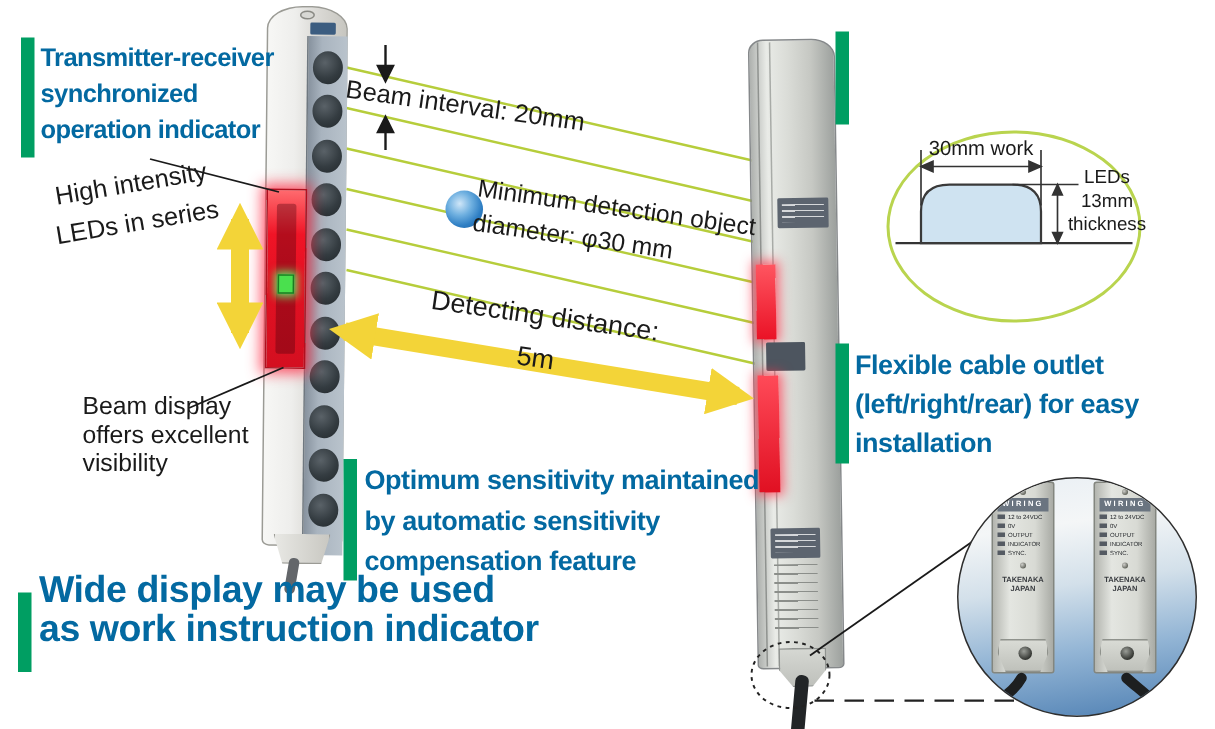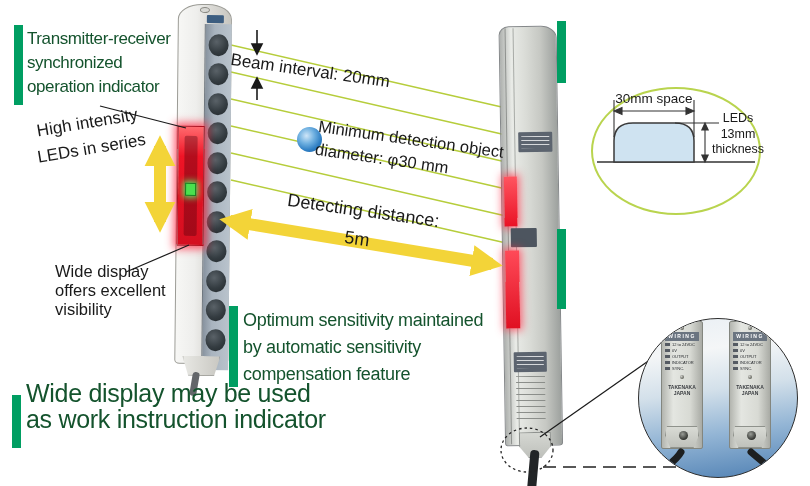--- a/index.html
+++ b/index.html
@@ -3,21 +3,21 @@
 <meta charset="utf-8">
 <style>
   html,body{margin:0;padding:0;background:#fff;}
   #canvas{position:relative;width:810px;height:486px;background:#ffffff;overflow:hidden;
           font-family:"Liberation Sans",sans-serif;}
   #canvas *{box-sizing:border-box;}
   .layer{position:absolute;left:0;top:0;width:810px;height:486px;}
   svg.layer{pointer-events:none;}
 
   
-  .callout{position:absolute;color:#14532d;font-weight:400;white-space:pre-line;z-index:5;}
+  .callout{position:absolute;color:#0369a1;font-weight:700;white-space:pre-line;z-index:5;}
   .gbar{position:absolute;background:#009e62;width:9px;z-index:5;}
   .black-note{position:absolute;color:#1a1a1a;white-space:pre-line;z-index:5;}
 
   
   .lbar{position:absolute;left:176px;top:4px;width:56px;height:388px;z-index:2;transform:rotate(.6deg);}
   .lbar-body{position:absolute;left:0;top:0;width:54px;height:360px;border:1px solid #9b9b95;
     border-radius:24px 24px 5px 5px / 15px 15px 4px 4px;
     background:linear-gradient(90deg,#f7f7f5 0%,#eeeeec 35%,#dcdbd7 60%,#c7c6c0 100%);}
   .lbar-hole{position:absolute;left:22px;top:3px;width:10px;height:6px;border:1px solid #8a8a84;
     border-radius:50%;background:#d8d8d4;}
@@ -191,57 +191,60 @@
 LEDs in series</div>
 
   <div class="black-note" style="left:232px;top:50px;font-size:17px;transform:rotate(8deg);transform-origin:left top">Beam interval: 20mm</div>
 
   <div class="black-note" style="left:320px;top:115px;font-size:16.5px;line-height:23px;transform:rotate(8deg);transform-origin:left top">Minimum detection object
 diameter: φ30 mm</div>
 
   <div class="black-note" style="left:289px;top:190px;font-size:18px;transform:rotate(8deg);transform-origin:left top">Detecting distance:</div>
   <div class="black-note" style="left:346px;top:227px;font-size:18px;transform:rotate(8deg);transform-origin:left top">5m</div>
 
-  <div class="black-note" style="left:55px;top:262px;font-size:16.5px;line-height:19px">Wide display
+  <div class="black-note" style="left:55px;top:262px;font-size:16.5px;line-height:19px">Beam display
 offers excellent
 visibility</div>
 
   <div class="gbar" style="left:229px;top:306px;height:81px"></div>
   <div class="callout" style="left:243px;top:307px;font-size:18px;line-height:27px;letter-spacing:-.3px">Optimum sensitivity maintained
 by automatic sensitivity
 compensation feature</div>
 
   <div class="gbar" style="left:12px;top:395px;height:53px"></div>
   <div class="callout" style="left:26px;top:380px;font-size:25px;line-height:26px;letter-spacing:-.3px">Wide display may be used
 as work instruction indicator</div>
 
   <div class="gbar" style="left:557px;top:21px;height:62px"></div>
 
   <div class="gbar" style="left:557px;top:229px;height:80px"></div>
+  <div class="callout" style="left:570px;top:230px;font-size:18px;line-height:26px;letter-spacing:-.3px">Flexible cable outlet
+(left/right/rear) for easy
+installation</div>
 
   <div class="xsec">
     <svg width="166" height="124" viewBox="0 0 166 124">
       <line x1="4" y1="73" x2="162" y2="73" stroke="#333" stroke-width="1.5"></line>
       <path d="M21,73 L21,52 Q21,34 40,34 L82,34 Q101,34 101,52 L101,73 Z" fill="#cfe3f1" stroke="#3a3a3a" stroke-width="1.5"></path>
       <g stroke="#333" stroke-width="1.1" fill="#333">
         <line x1="21" y1="11" x2="21" y2="48"></line>
         <line x1="101" y1="11" x2="101" y2="48"></line>
         <line x1="26" y1="22" x2="96" y2="22"></line>
         <polygon points="21,22 29,18.5 29,25.5"></polygon>
         <polygon points="101,22 93,18.5 93,25.5"></polygon>
       </g>
       <g stroke="#333" stroke-width="1.1" fill="#333">
         <line x1="82" y1="34" x2="126" y2="34"></line>
         <line x1="112" y1="37" x2="112" y2="70"></line>
         <polygon points="112,34 108.8,41 115.2,41"></polygon>
         <polygon points="112,73 108.8,66 115.2,66"></polygon>
       </g>
     </svg>
   </div>
-  <div class="xsec-w">30mm space</div>
+  <div class="xsec-w">30mm work</div>
   <div class="xsec-t">LEDs
 13mm
 thickness</div>
 
   <div class="photo">
     <div class="module" style="left:22px">
       <div class="screw"></div>
       <div class="wiring-band">WIRING</div>
       <div class="wrow">
           <span class="code"></span>

